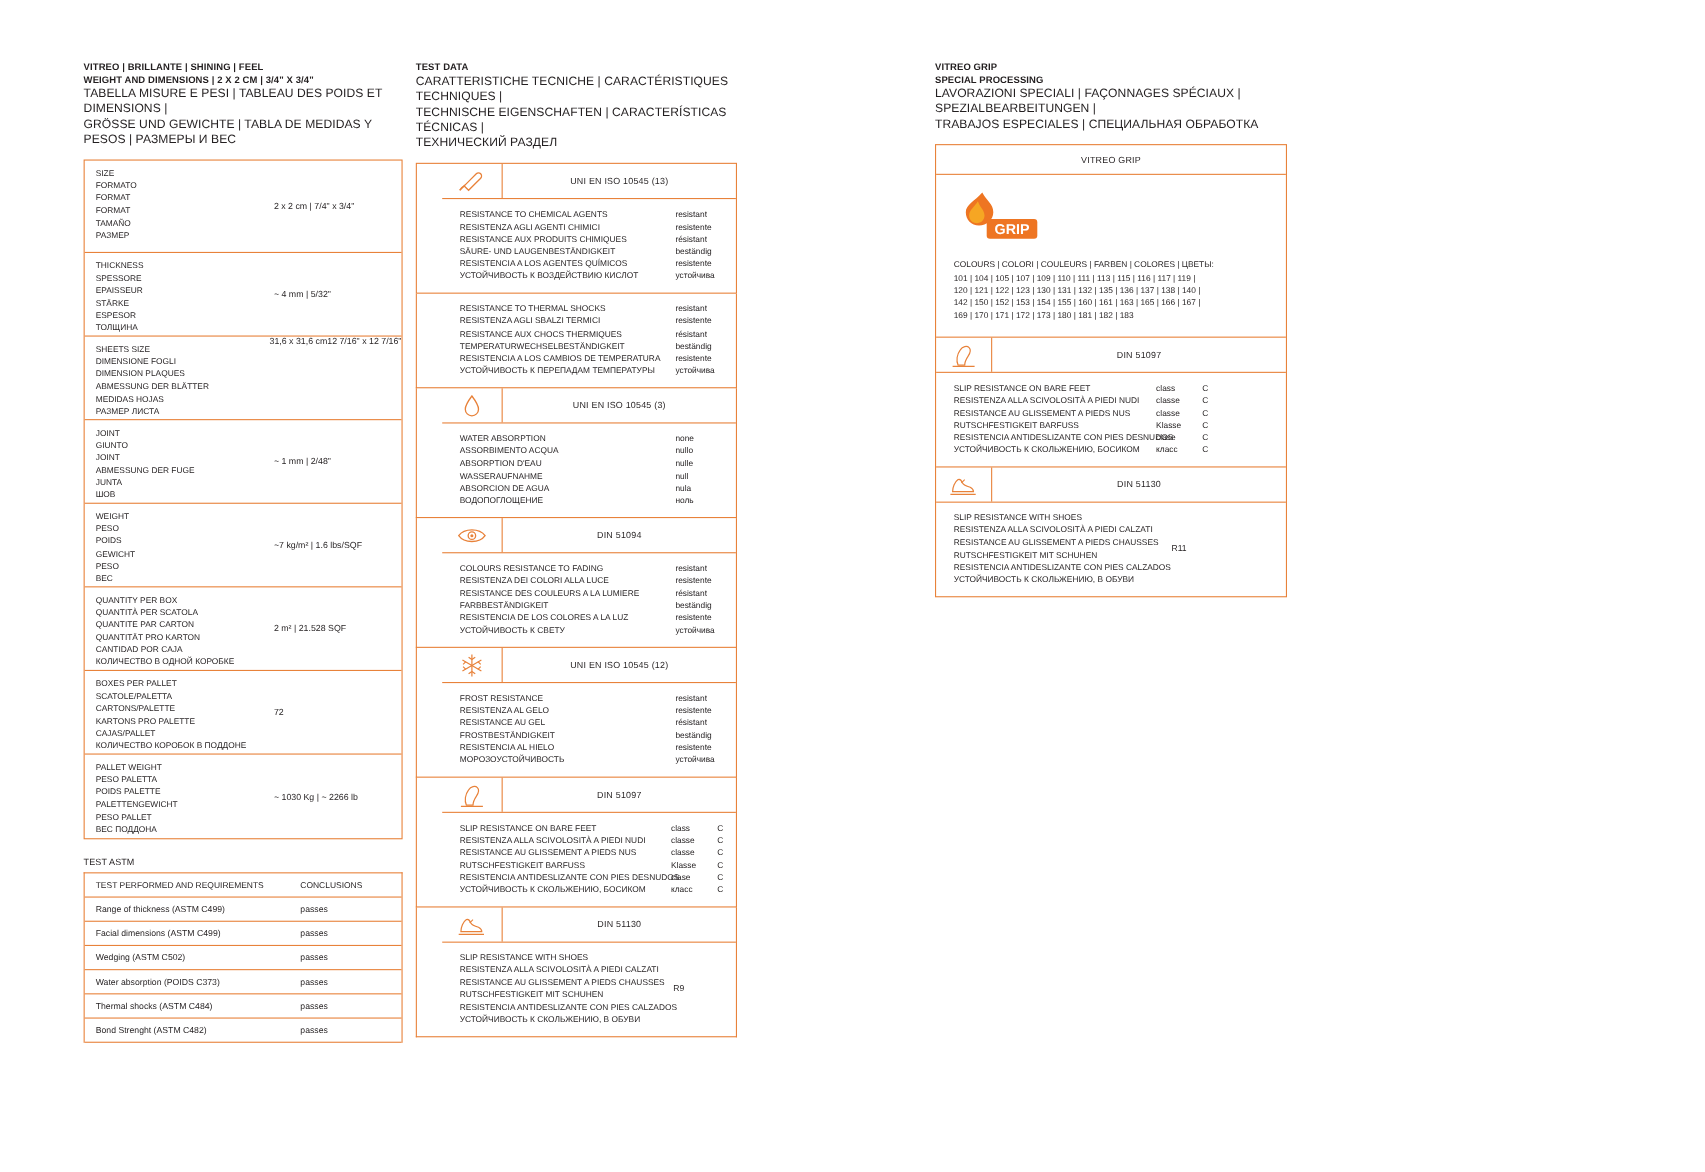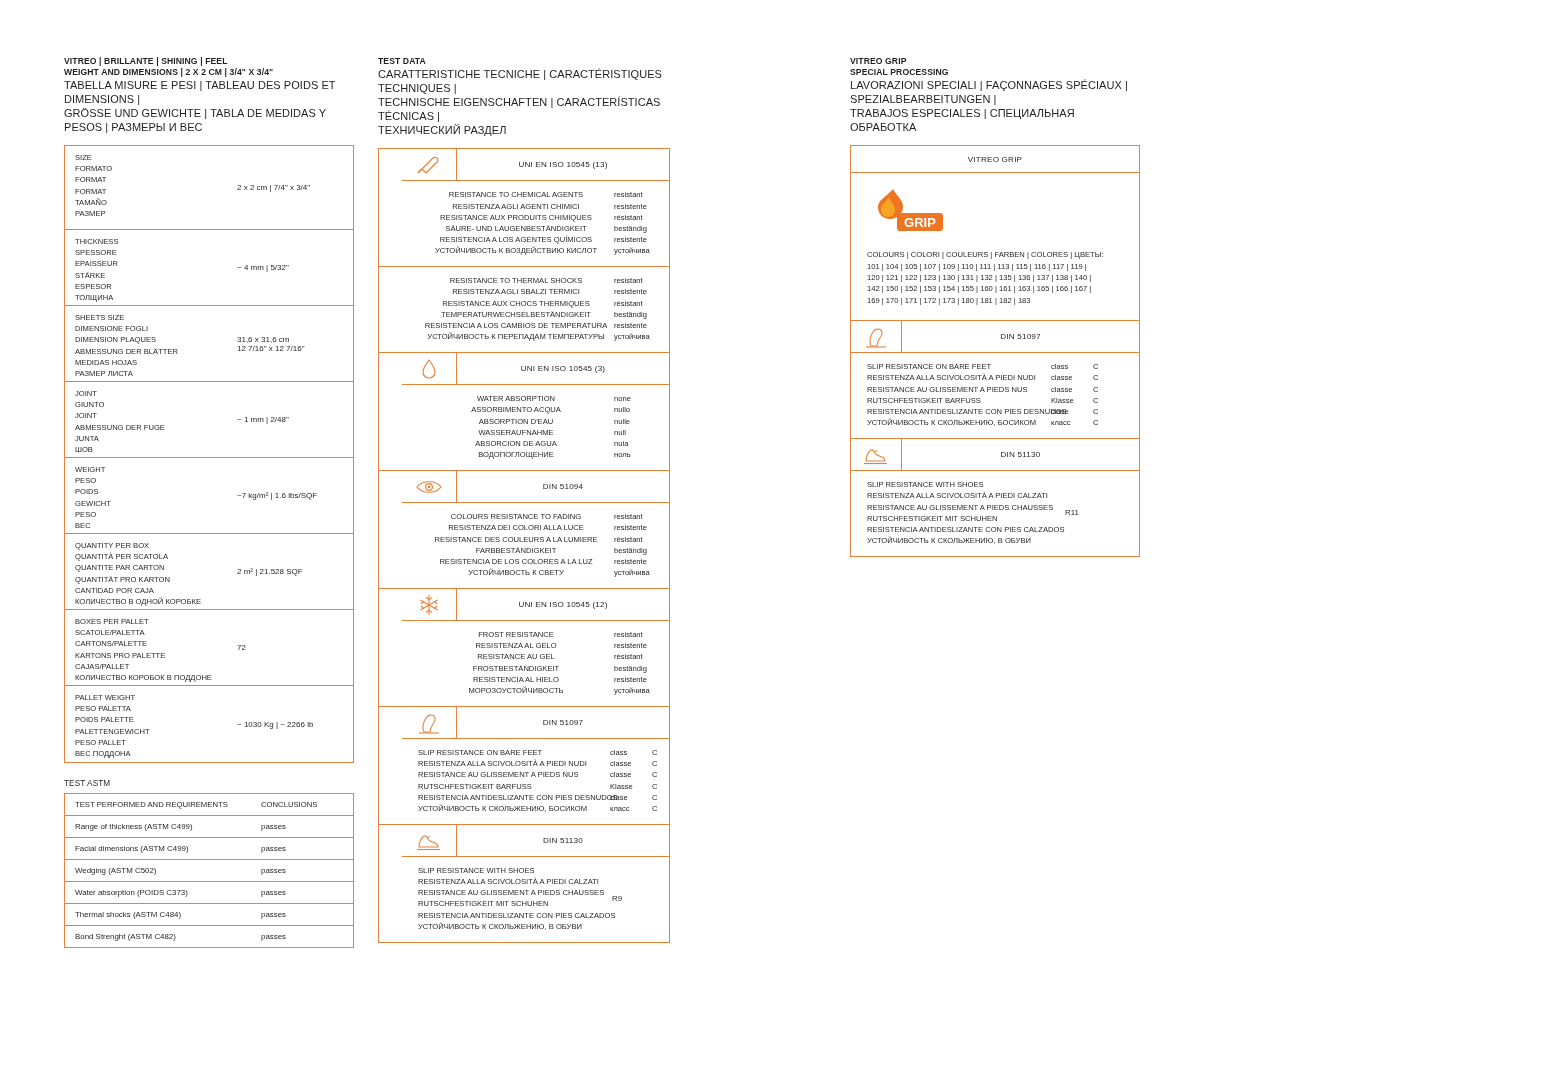--- a/index.html
+++ b/index.html
@@ -17,23 +17,23 @@
   }
   .page {
     position: relative;
     width: 1550px;
     height: 1065px;
   }
   .col {
     position: absolute;
     top: 0;
   }
-  #col-left  { left: 64px;  width: 290px; }
+  #col-left  { left: 76px;  width: 290px; }
   #col-mid   { left: 378px; width: 292px; }
-  #col-right { left: 850px; width: 290px; }
+  #col-right { left: 850px; width: 320px; }
 
   .head-block {
     margin-top: 56px;
     line-height: 1.28;
   }
   .head-strong {
     font-size: 8.6px;
     font-weight: bold;
     letter-spacing: .1px;
     text-transform: uppercase;
@@ -151,21 +151,20 @@
   .tbody .tl {
     padding-left: 16px;
     width: 212px;
     box-sizing: border-box;
   }
   .tbody .tl div {
     font-size: 7.6px;
     line-height: 1.47;
     text-transform: uppercase;
     white-space: nowrap;
-    text-align: center;
   }
   .tbody .tl div.cyr { text-transform: none; }
   .tbody .tr2 {
     flex: 1;
   }
   .tbody .tr2 div {
     font-size: 7.6px;
     line-height: 1.47;
     text-transform: lowercase;
     white-space: nowrap;
@@ -308,21 +307,21 @@
 
       <div class="row" style="height:76px">
         <div class="labels">
           <div>SHEETS SIZE</div>
           <div>DIMENSIONE FOGLI</div>
           <div>DIMENSION PLAQUES</div>
           <div>ABMESSUNG DER BLÄTTER</div>
           <div>MEDIDAS HOJAS</div>
           <div class="cyr">РАЗМЕР ЛИСТА</div>
         </div>
-        <div class="value" style="flex-direction:column;align-items:flex-start;justify-content:center">
+        <div class="value" style="flex-direction:row;align-items:flex-start;justify-content:center">
           <div>31,6 x 31,6 cm</div>
           <div>12 7/16" x 12 7/16"</div>
         </div>
       </div>
 
       <div class="row" style="height:76px">
         <div class="labels">
           <div>JOINT</div>
           <div>GIUNTO</div>
           <div>JOINT</div>

